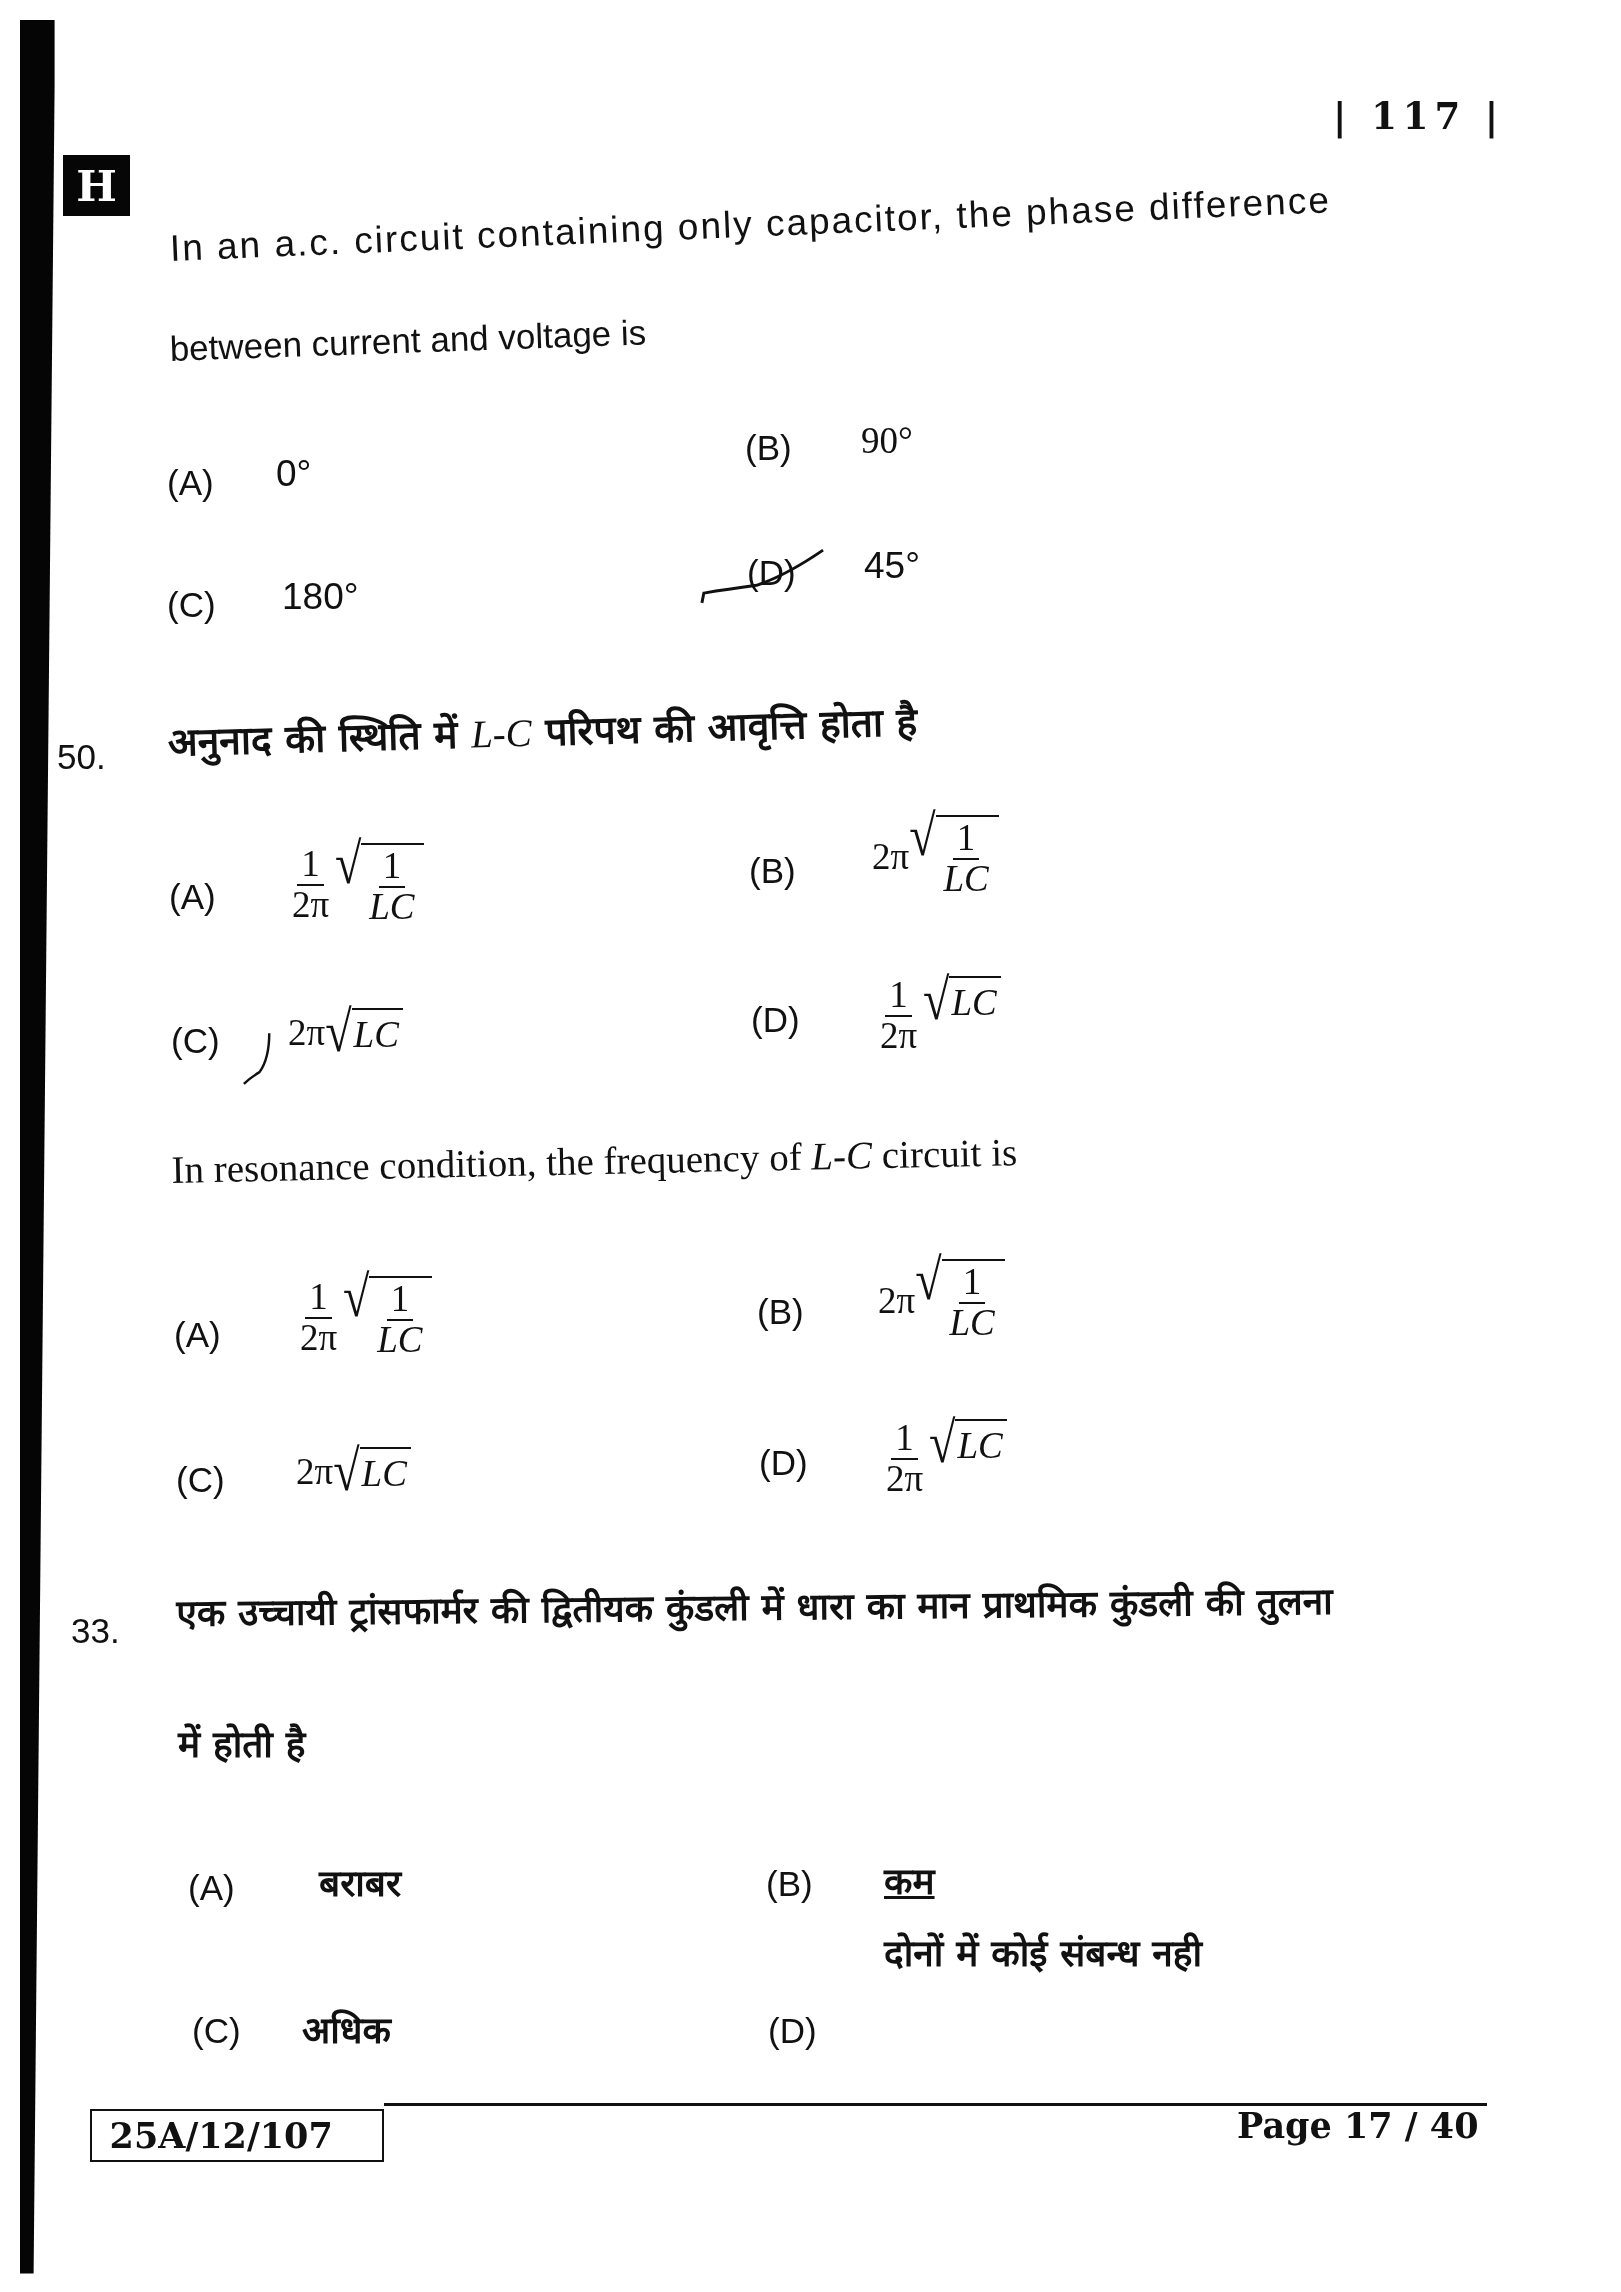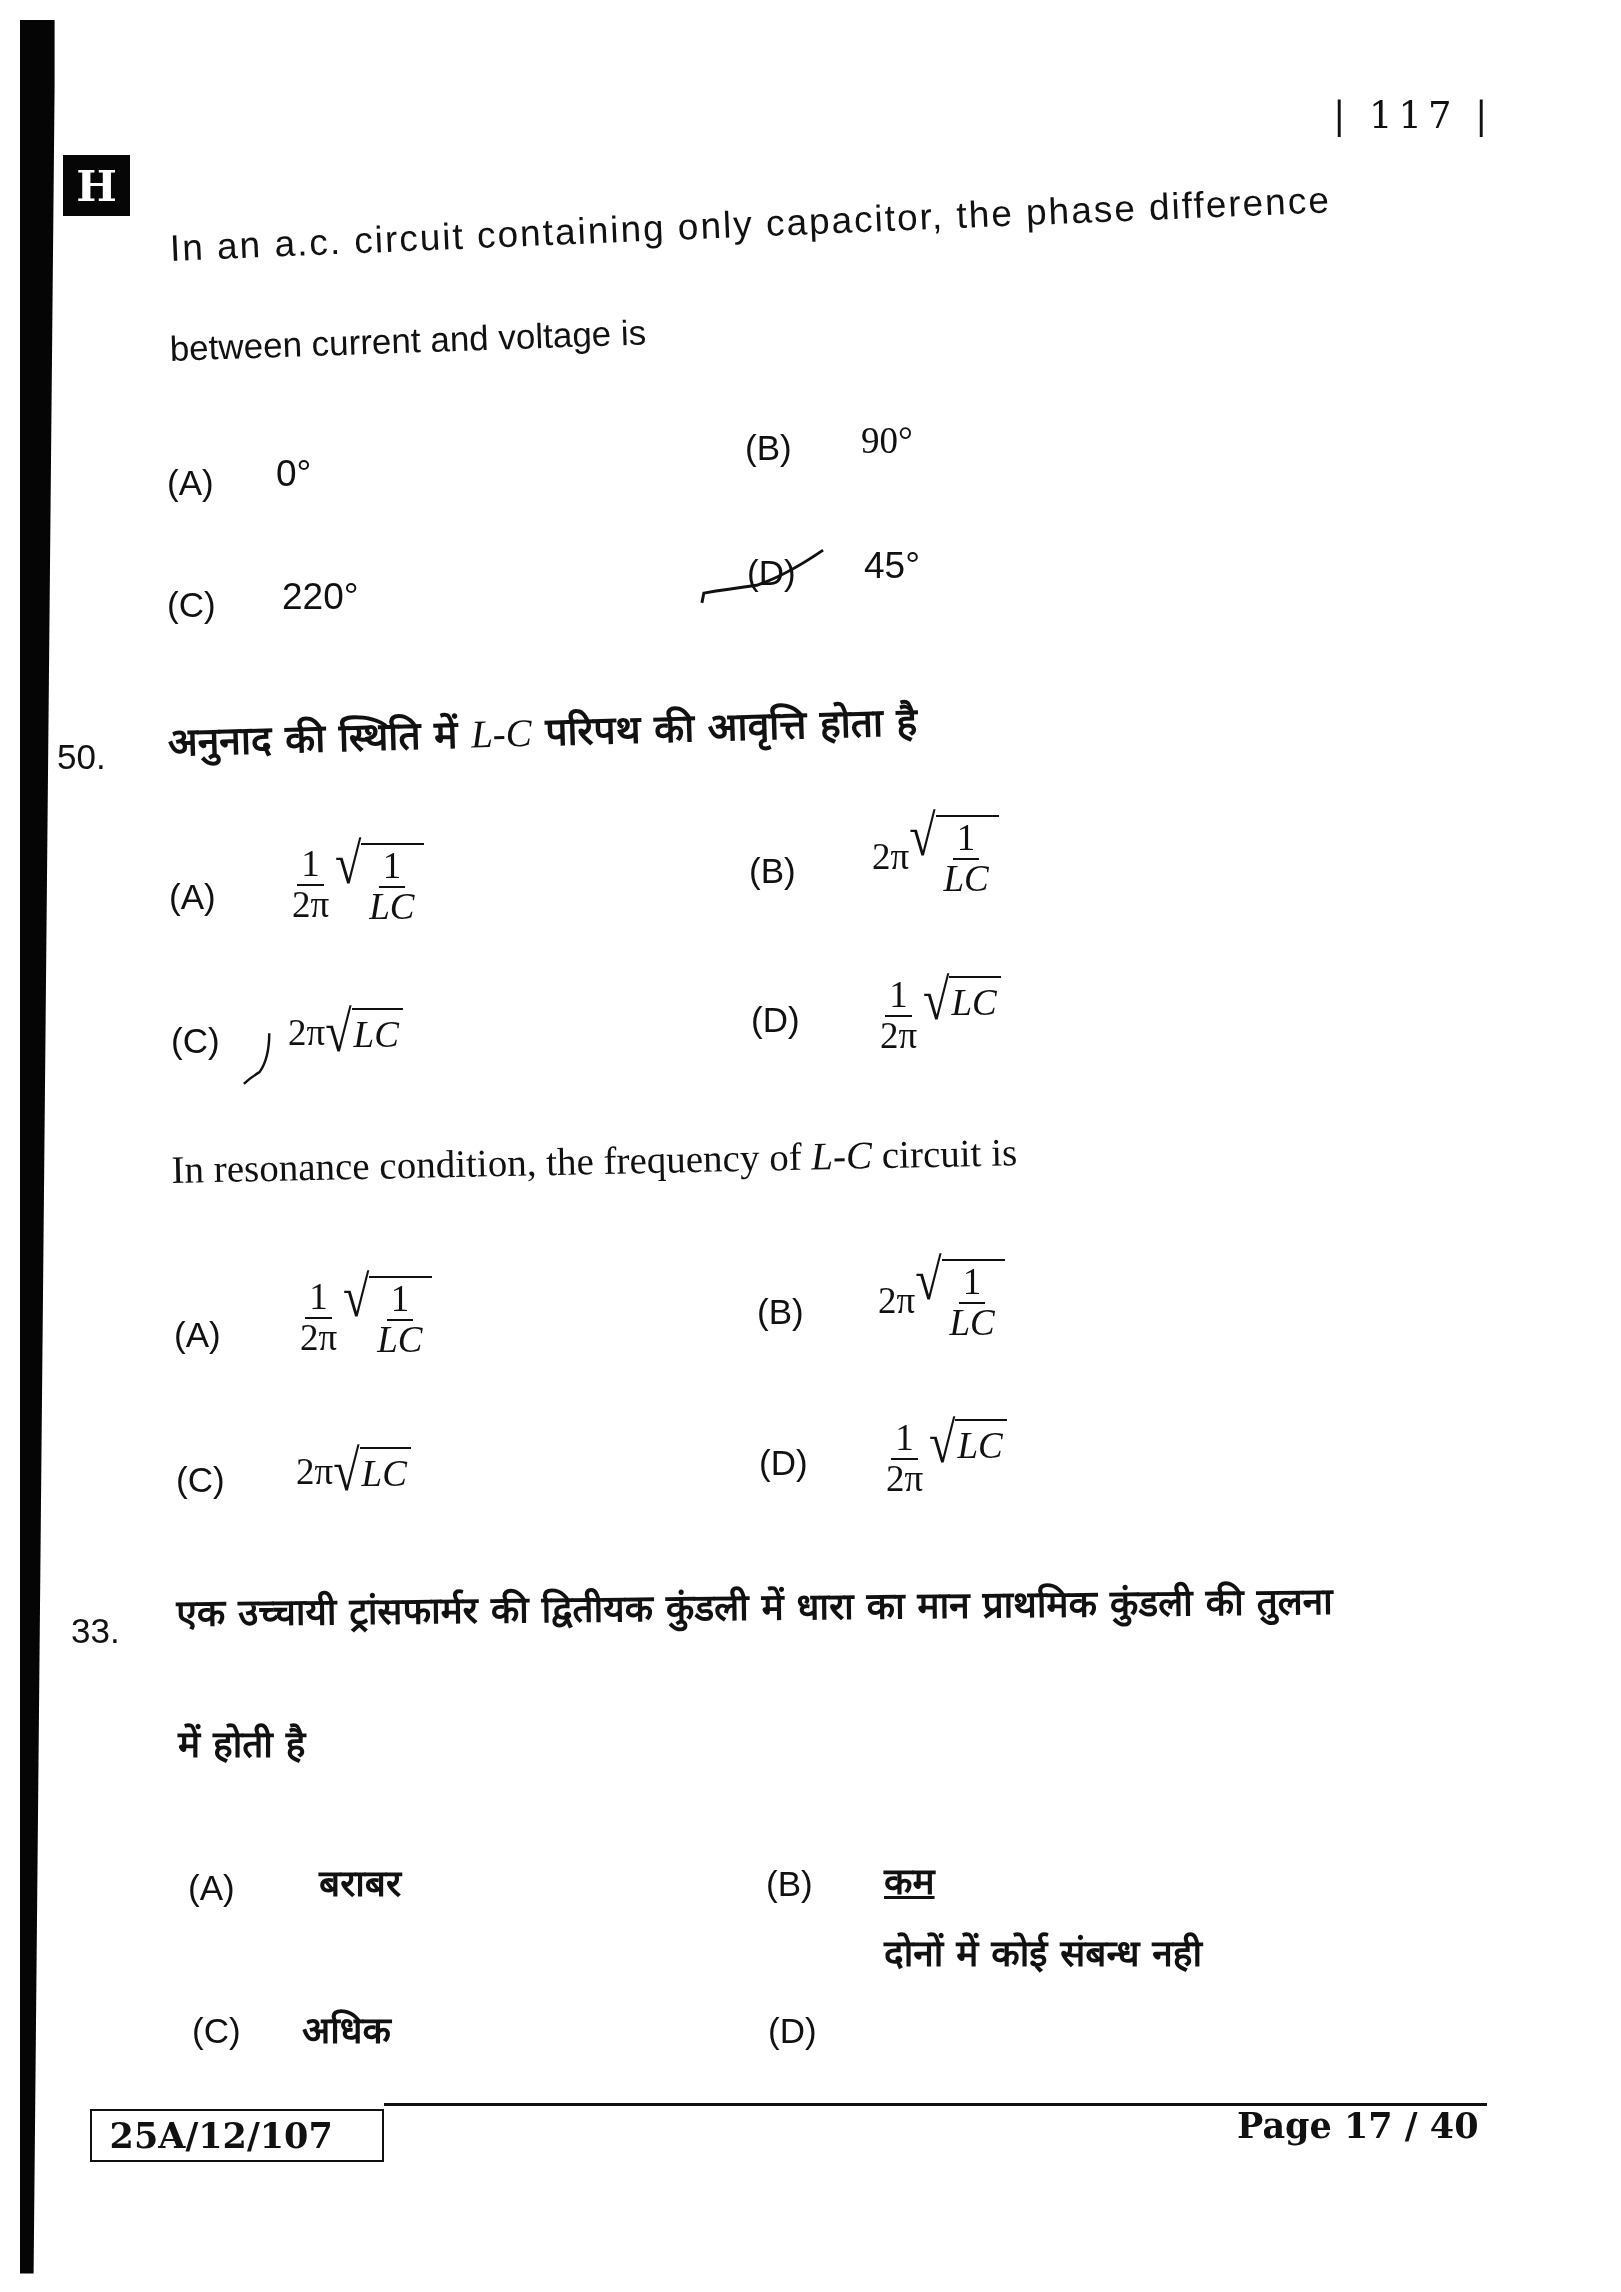--- a/index.html
+++ b/index.html
@@ -6,21 +6,21 @@
   body {
     width:1621px; height:2293px; position:relative; overflow:hidden;
     background:#ffffff; color:#111;
     font-family: "Liberation Serif", "DejaVu Serif", serif;
   }
   .abs { position:absolute; }
   .edge-bar {
     left:19.6px; top:19.6px; width:35px; height:2254px; background:#050505;
     clip-path: polygon(0 0, 100% 0, 100% 3%, 40% 100%, 0 100%);
   }
-  .page-code { left:1333px; top:94px; font-size:37px; letter-spacing:5.9px; font-family:"DejaVu Serif", serif; font-weight:normal; }
+  .page-code { left:1333px; top:94px; font-size:37px; letter-spacing:5.9px; font-family:"DejaVu Serif", serif; font-weight:bold; }
   .set-badge {
     left:63px; top:155px; width:67px; height:61px; background:#060606; color:#fff;
     font-family:"DejaVu Serif", serif; font-weight:bold; font-size:43px;
     display:flex; align-items:center; justify-content:center;
   }
   .q-text { font-size:36px; line-height:1.2; white-space:nowrap; }
   .q31-l1 { left:169px; top:227px; transform: rotate(-2.4deg); transform-origin:left top; font-family:"Liberation Sans Narrow","Liberation Sans",sans-serif; letter-spacing:2px; font-size:37px; }
   .q31-l2 { left:169px; top:328px; transform: rotate(-2deg); transform-origin:left top; font-family:"Liberation Sans",sans-serif; font-size:35px; }
   .opt-label { font-family:"Liberation Sans", sans-serif; font-size:35px; }
   .opt-val { font-family:"Liberation Sans", sans-serif; font-size:37px; }
@@ -54,21 +54,21 @@
 <div class="abs set-badge">H</div>
 
 <div class="abs q-text q31-l1">In an a.c. circuit containing only capacitor, the phase difference</div>
 <div class="abs q-text q31-l2">between current and voltage is</div>
 
 <div class="abs opt-label" style="left:167px;top:463px;">(A)</div>
 <div class="abs opt-val" style="left:276px;top:453px;">0°</div>
 <div class="abs opt-label" style="left:745px;top:428px;">(B)</div>
 <div class="abs opt-val" style="left:861px;top:419px;font-family:Liberation Serif, serif;">90°</div>
 <div class="abs opt-label" style="left:167px;top:585px;">(C)</div>
-<div class="abs opt-val" style="left:282px;top:576px;">220°</div>
+<div class="abs opt-val" style="left:282px;top:576px;">180°</div>
 <div class="abs opt-label" style="left:747px;top:553px;">(D)</div>
 <div class="abs opt-val" style="left:864px;top:545px;">45°</div>
 <svg class="abs strike-mark" viewBox="0 0 130 60">
   <path d="M4 58 L6 48 Q30 44 60 40 Q90 30 128 4" stroke="#111" stroke-width="3" fill="none"></path>
 </svg>
 
 <div class="abs qnum" style="left:57px;top:737px;">50.</div>
 <div class="abs hindi" style="left:167px;top:714px;transform:rotate(-1.6deg);transform-origin:left top;">
   <span>अनुनाद की स्थिति में </span><span class="italic" style="font-weight:normal;font-size:39px;">L-C</span><span> परिपथ की आवृत्ति होता है</span>
 </div>

